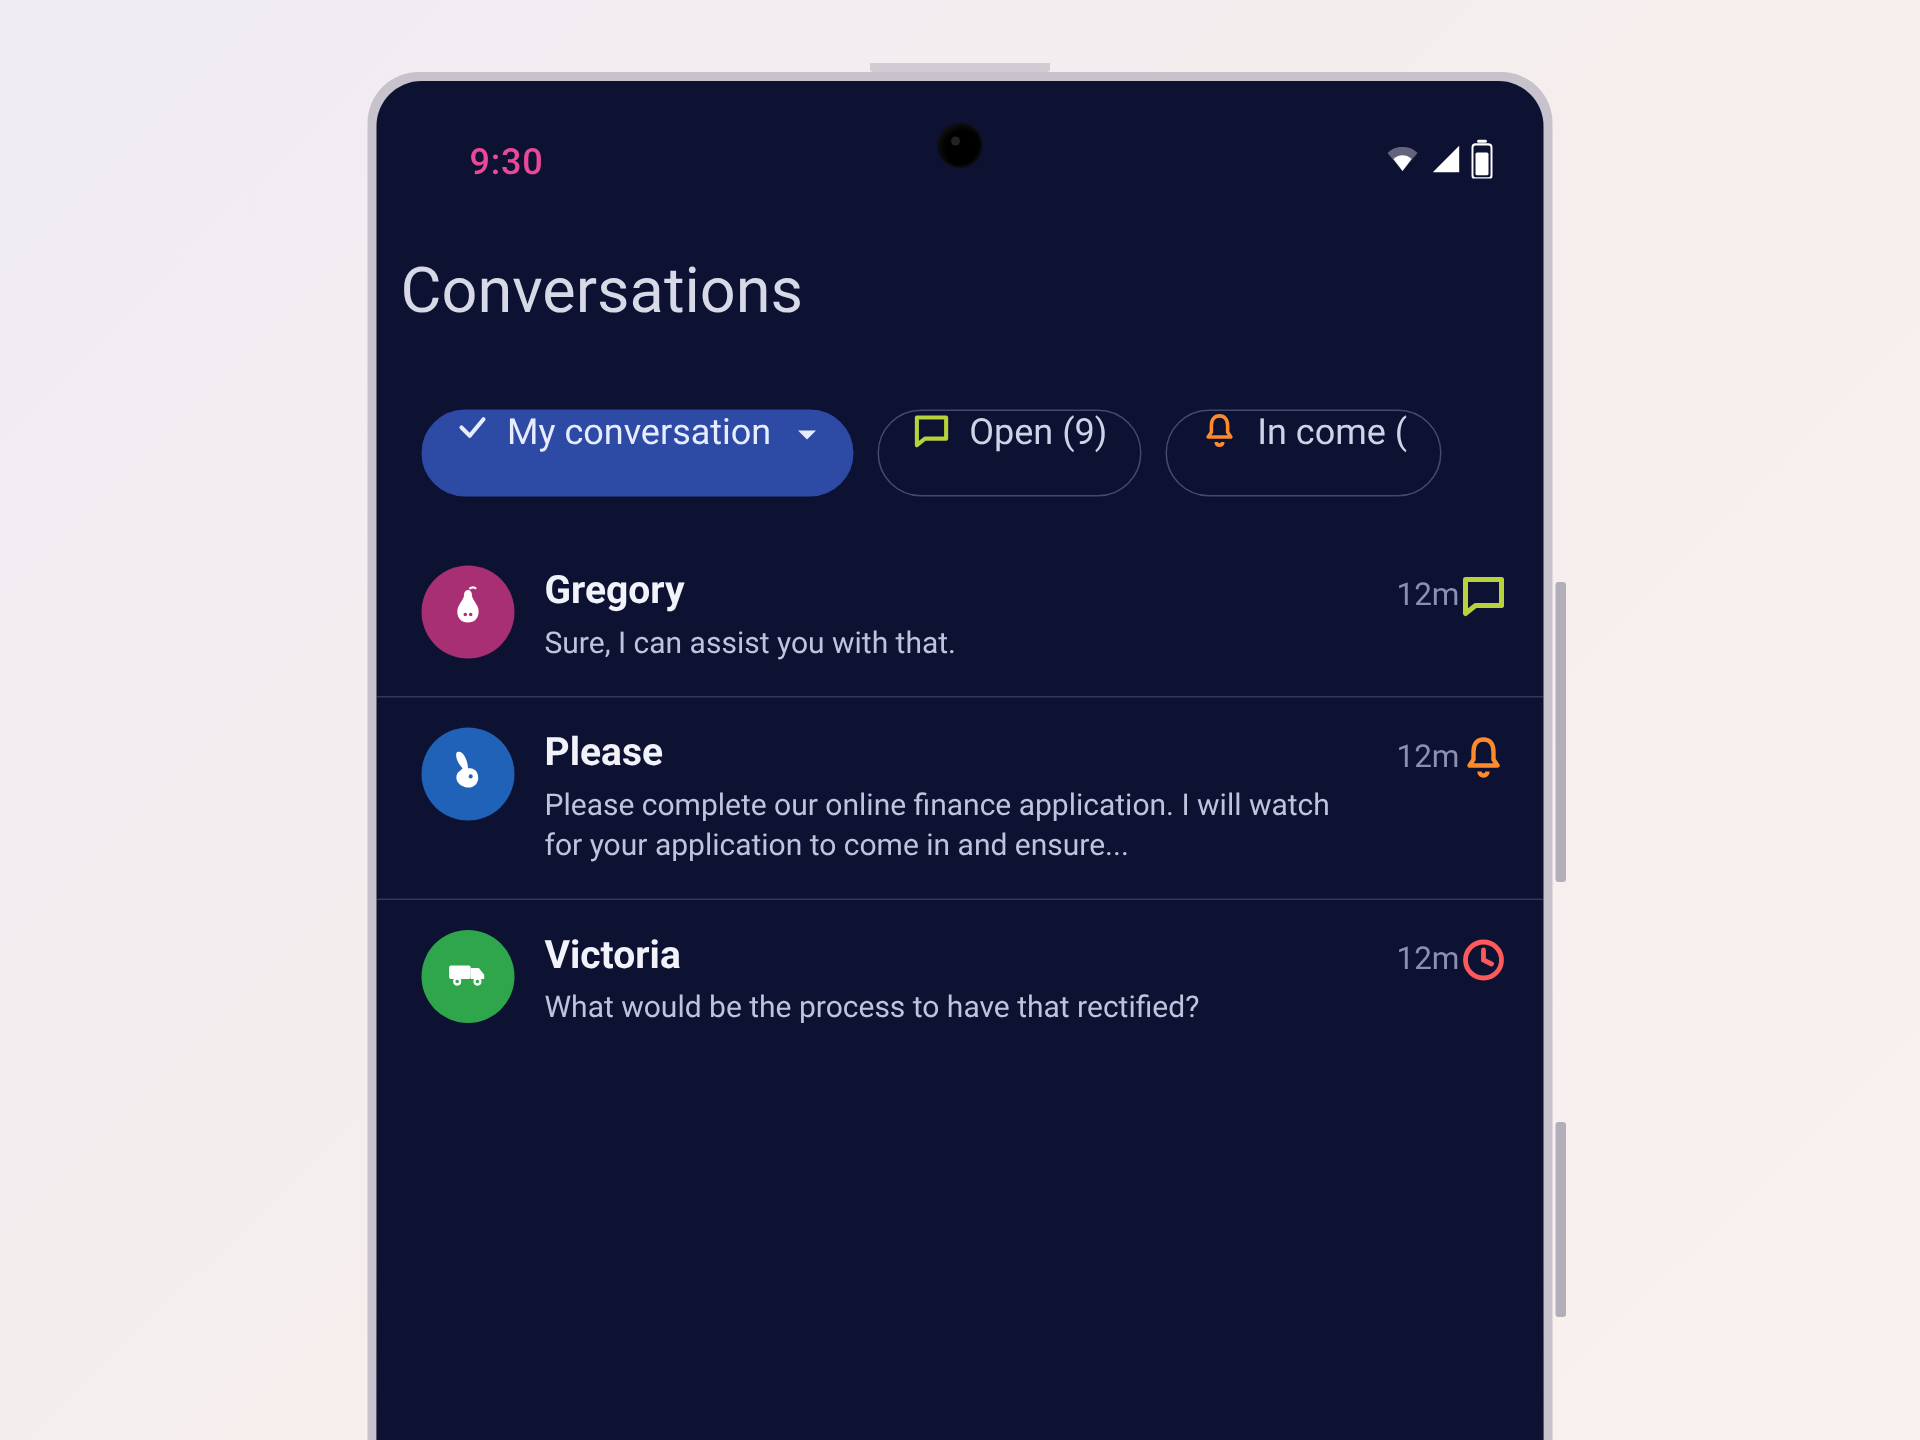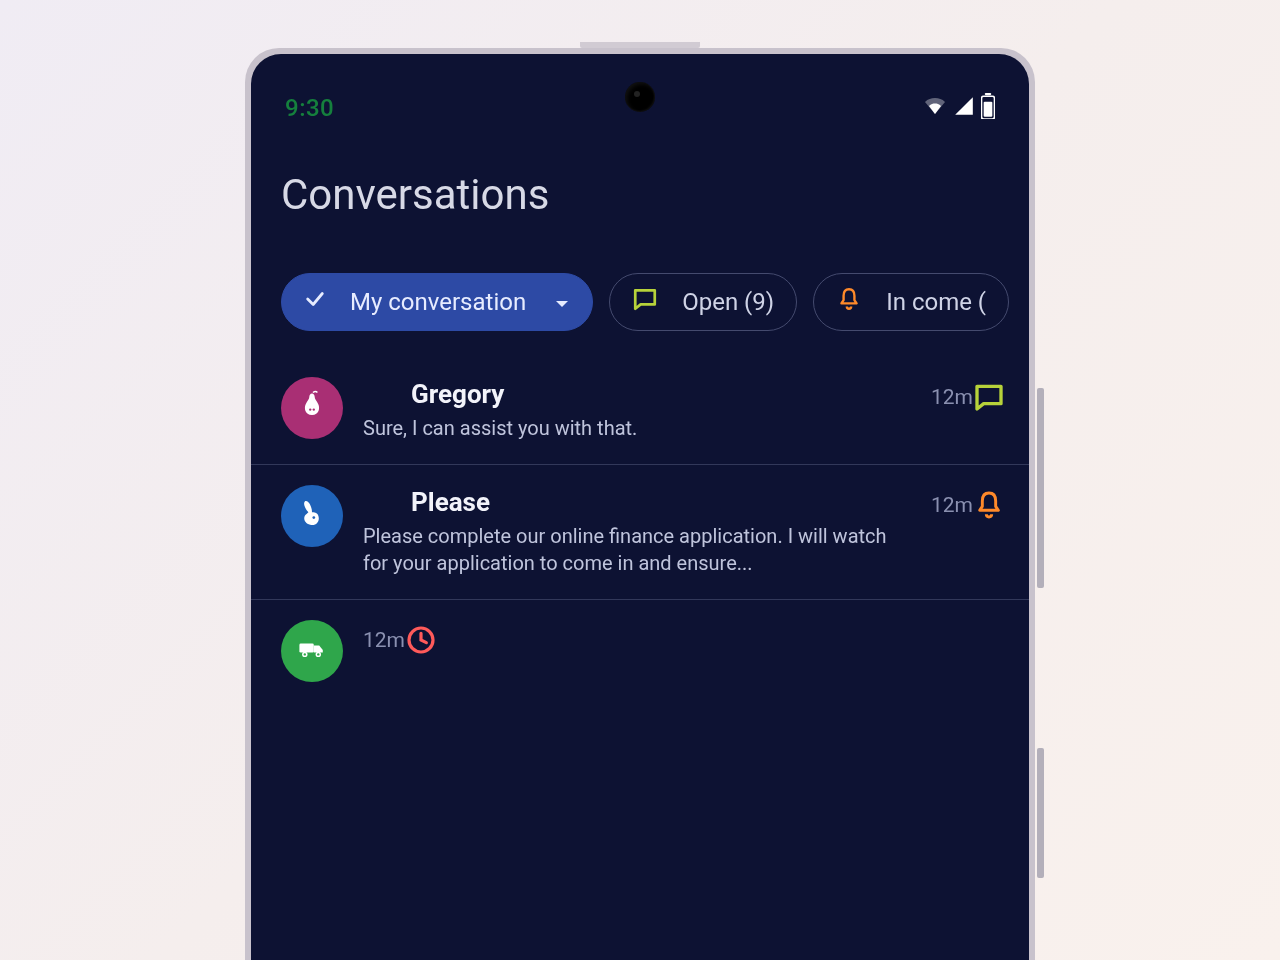--- a/index.html
+++ b/index.html
@@ -63,42 +63,43 @@
     background: #222;
     border-radius: 50%;
   }
   
   .status-bar {
     display: flex;
     justify-content: space-between;
     align-items: center;
     padding: 40px 34px 0 34px;
     height: 68px;
-    color: #15803d;
+    color: #ec4899;
+    margin-left: 28px;
   }
   .status-time { font-size: 24px; font-weight: 500; letter-spacing: 0.5px; }
   .status-icons { display: flex; align-items: center; gap: 6px; }
   
   .page-title {
     color: #d7d9e6;
     font-size: 42px;
     font-weight: 400;
-    padding: 48px 30px 10px 30px;
+    padding: 48px 30px 10px 16px;
   }
   
   .chips-row {
     display: flex;
     gap: 16px;
     padding: 44px 0 26px 30px;
     overflow: hidden;
   }
   .chip {
     display: inline-flex;
-    align-items: center;
-    gap: 24px;
+    align-items: flex-start;
+    gap: 12px;
     height: 58px;
     border-radius: 30px;
     padding: 0 22px;
     font-size: 24px;
     white-space: nowrap;
     border: 1.5px solid #444a6e;
     color: #cfd3e6;
     background: transparent;
   }
   .chip.active {
@@ -117,21 +118,21 @@
     gap: 20px;
   }
   .avatar {
     width: 62px; height: 62px;
     border-radius: 50%;
     flex: 0 0 62px;
     display: flex; align-items: center; justify-content: center;
   }
   .avatar svg { width: 36px; height: 36px; }
   .conv-body { flex: 1; min-width: 0; padding-top: 2px; }
-  .conv-name { color: #f2f3fa; font-size: 26px; font-weight: 700; margin-bottom: 6px; margin-left: 48px; }
+  .conv-name { color: #f2f3fa; font-size: 26px; font-weight: 700; margin-bottom: 6px; }
   .conv-preview { color: #bfc4dc; font-size: 20px; line-height: 1.35; }
   .conv-meta { display: flex; flex-direction: column; align-items: flex-end; gap: 0; flex: 0 0 auto; padding-top: 4px; }
   .conv-meta-inner { display: flex; align-items: center; }
   .conv-time { color: #8a90b0; font-size: 21px; }
   .conv-status-icon svg { width: 32px; height: 32px; display: block; }
   
   .fade {
     position: absolute;
     left: 0; right: 0; bottom: 0;
     height: 140px;
@@ -269,20 +270,24 @@
             <svg viewBox="0 0 40 40">
                 <rect x="6" y="14" width="16" height="10" rx="1.5" fill="#fff"></rect>
                 <path d="M22 16 H28 L32 21 V24 H22 Z" fill="#fff"></path>
                 <circle cx="12" cy="26" r="3" fill="#fff"></circle>
                 <circle cx="12" cy="26" r="1.3" fill="#2fa64b"></circle>
                 <circle cx="27" cy="26" r="3" fill="#fff"></circle>
                 <circle cx="27" cy="26" r="1.3" fill="#2fa64b"></circle>
               </svg>
           </span>
         </div>
+        <div class="conv-body">
+          <div class="conv-name">Victoria</div>
+          <div class="conv-preview">What would be the process to have that rectified?</div>
+        </div>
         <div class="conv-meta">
           <div class="conv-meta-inner">
             <span class="conv-time">12m</span>
             <span class="conv-status-icon">
               <svg viewBox="0 0 24 24">
                   <circle cx="12" cy="12" r="9" fill="none" stroke="#ff5a5a" stroke-width="2.4"></circle>
                   <path d="M12 7 V12 L16 14" fill="none" stroke="#ff5a5a" stroke-width="2.4" stroke-linecap="round"></path>
                 </svg>
             </span>
           </div>

